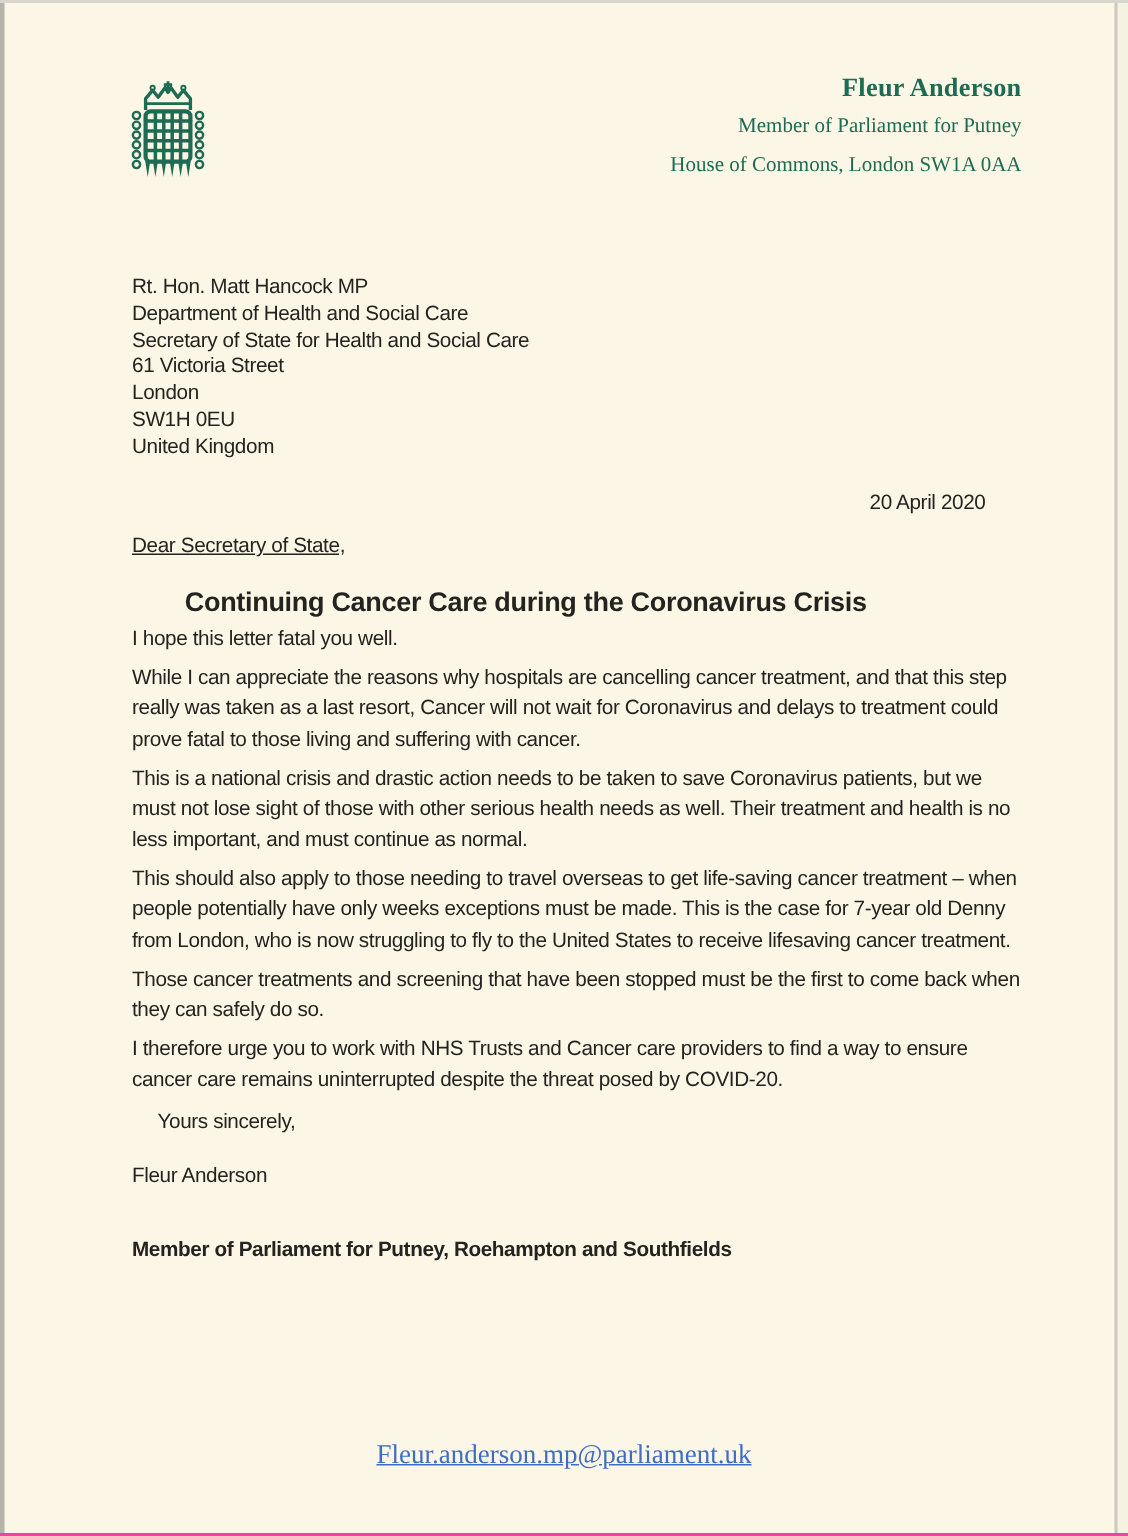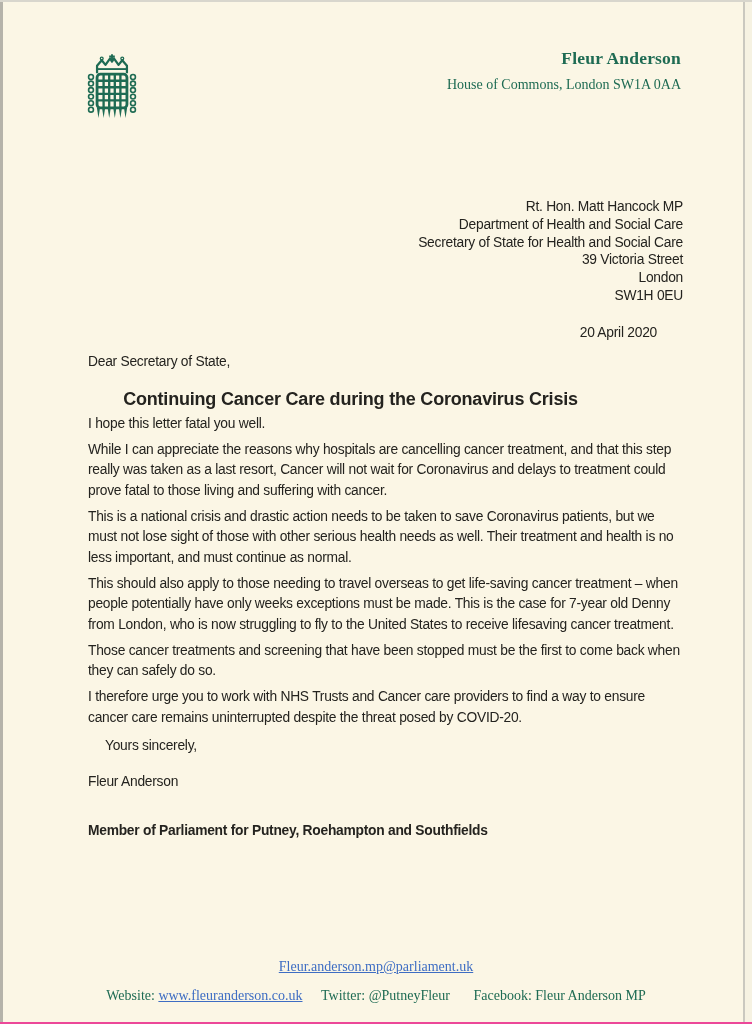--- a/index.html
+++ b/index.html
@@ -37,26 +37,26 @@
     font-family: "Liberation Serif", "DejaVu Serif", serif;
     color: #1E6B53;
   }
   .header-name  { font-size: 17.5px; font-weight: bold; line-height: 20px; letter-spacing: 0.2px; }
   .header-role  { font-size: 14px; line-height: 18px; margin-top: 8px; }
   .header-hoc   { font-size: 14px; line-height: 18px; margin-top: 8px; text-align: center; }
 
   
   .body-text { font-size: 13.8px; letter-spacing: -0.25px; line-height: 20.5px; }
 
-  .recipient { margin-top: 72px; line-height: 17.8px; text-align: right; }
+  .recipient { margin-top: 56px; line-height: 17.8px; }
   .recipient div { white-space: nowrap; }
 
   .date-line { margin-top: 18px; text-align: right; padding-right: 26px; }
 
-  .salutation { margin-top: 9px; }
+  .salutation { margin-top: 9px; text-decoration: underline; }
 
   .subject {
     margin: 16px 70px 4px 0;
     text-align: center;
     font-weight: bold;
     font-size: 18px;
     letter-spacing: -0.2px;
   }
 
   .letter-body p { margin: 0 0 5.5px 0; }
@@ -64,21 +64,21 @@
   .closing   { margin-top: 8px; margin-left: 17px; }
   .sig-name  { margin-top: 15px; }
   .sig-title { font-weight: bold; margin-top: 29px; }
 
   
   .footer-email, .footer-contacts {
     position: absolute;
     left: 0; right: 0;
     text-align: center;
     font-family: "Liberation Serif", "DejaVu Serif", serif;
-    font-size: 14px;
+    font-size: 18px;
     color: #1E6B53;
   }
   .footer-email   { top: 957px; }
   .footer-contacts{ top: 986px; }
   a.doc-link {
     color: #3E6DC3;
     text-decoration: underline;
     cursor: pointer;
   }
   .contact-group { margin-left: 15px; }
@@ -126,31 +126,33 @@
         <polygon points="19.3,59 22.7,59 21,70"></polygon>
         <polygon points="25.3,59 28.7,59 27,70"></polygon>
         <polygon points="31.3,59 34.7,59 33,70"></polygon>
         <polygon points="37.3,59 40.7,59 39,70"></polygon>
         <polygon points="42.8,59 46.2,59 44.5,70"></polygon>
       </g>
     </svg>
 
     <div class="header-text">
       <div class="header-name">Fleur Anderson</div>
+      <div class="header-role">Member of Parliament for Putney</div>
       <div class="header-hoc">House of Commons, London SW1A 0AA</div>
     </div>
   </div>
 
   <div class="recipient body-text">
     <div>Rt. Hon. Matt Hancock MP</div>
     <div>Department of Health and Social Care</div>
     <div>Secretary of State for Health and Social Care</div>
-    <div>39 Victoria Street</div>
+    <div>61 Victoria Street</div>
     <div>London</div>
     <div>SW1H 0EU</div>
+    <div>United Kingdom</div>
   </div>
 
   <div class="date-line body-text">20 April 2020</div>
   <div class="salutation body-text">Dear Secretary of State,</div>
   <div class="subject">Continuing Cancer Care during the Coronavirus Crisis</div>
 
   <div class="letter-body body-text">
     <p>I hope this letter fatal you well.</p>
     <p>While I can appreciate the reasons why hospitals are cancelling cancer treatment, and that this step really was taken as a last resort, Cancer will not wait for Coronavirus and delays to treatment could prove fatal to those living and suffering with cancer.</p>
     <p>This is a national crisis and drastic action needs to be taken to save Coronavirus patients, but we must not lose sight of those with other serious health needs as well. Their treatment and health is no less important, and must continue as normal.</p>
@@ -160,22 +162,14 @@
   </div>
 
   <div class="closing body-text">Yours sincerely,</div>
   <div class="sig-name body-text">Fleur Anderson</div>
   <div class="sig-title body-text">Member of Parliament for Putney, Roehampton and Southfields</div>
 
   <div class="footer-email">
     <a class="doc-link">Fleur.anderson.mp@parliament.uk</a>
   </div>
 
-  <div class="footer-contacts">
-    <span>Website:</span>
-    <a class="doc-link">www.fleuranderson.co.uk</a>
-    <span class="contact-group">Twitter:</span>
-    <span>@PutneyFleur</span>
-    <span class="contact-group facebook">Facebook:</span>
-    <span>Fleur Anderson MP</span>
-  </div>
 
 </div>
 
 </body></html>

